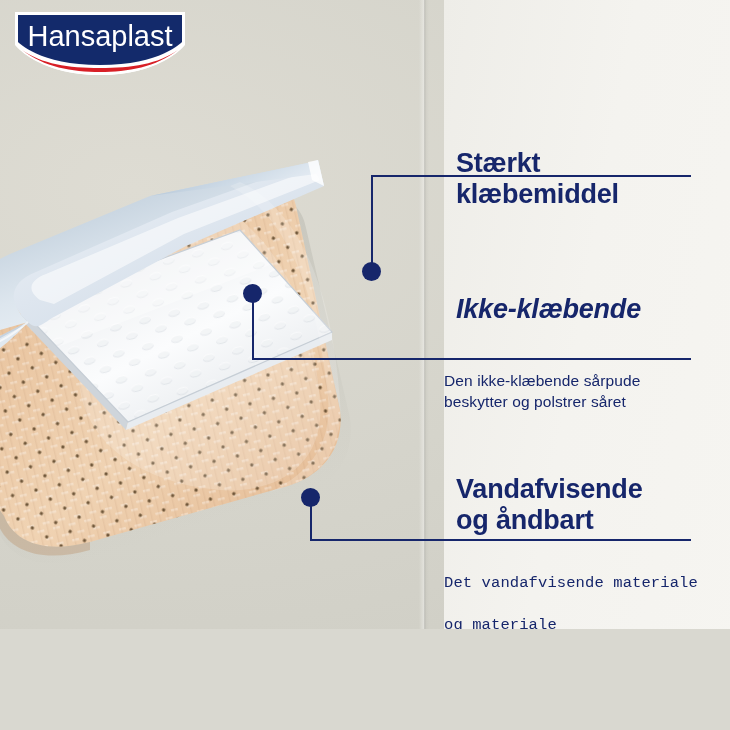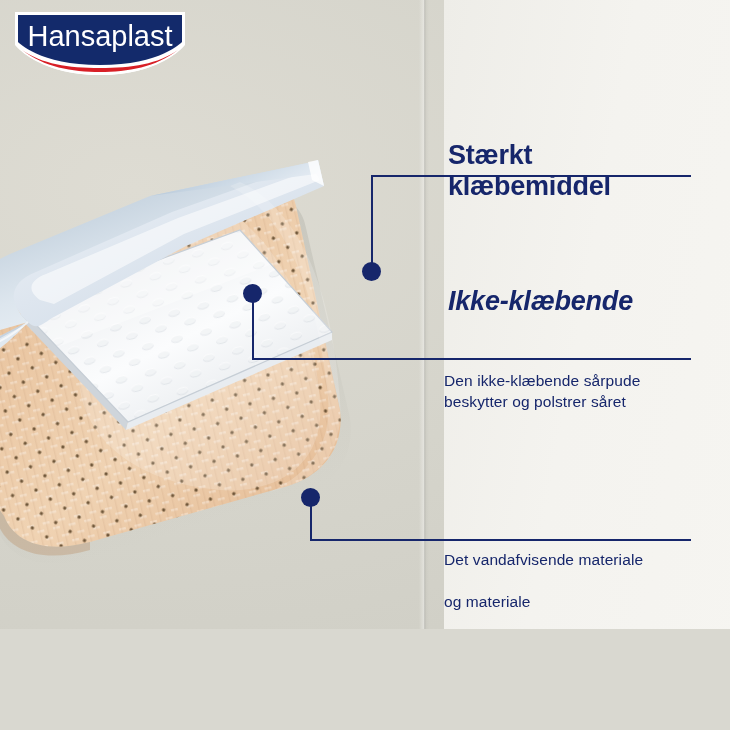--- a/index.html
+++ b/index.html
@@ -34,37 +34,37 @@
   .logo svg{display:block;width:176px;height:70px;}
 
   
   .product{position:absolute;left:-60px;top:150px;width:560px;height:420px;}
   .product svg{display:block;width:560px;height:420px;}
 
   
   .callout{position:absolute;}
   .c-title{
     color:#16266b;font-weight:bold;letter-spacing:-0.2px;
-    font-size:27px;line-height:31px;margin:4px;
+    font-size:27px;line-height:31px;margin:12px;
   }
   .c-rule{
     position:absolute;height:2px;background:#16266b;
   }
   .c-body{
     color:#16266b;font-size:15.5px;line-height:21px;margin:0;
     letter-spacing:.1px;
   }
 
   .callout-1{left:444px;top:136px;width:260px;}
   .callout-2{left:444px;top:282px;width:260px;font-style:italic;}
   .callout-3{left:444px;top:462px;width:260px;}
 
   .body-1{position:absolute;left:444px;top:190px;width:270px;}
   .body-2{position:absolute;left:444px;top:370px;width:270px;}
-  .body-3{position:absolute;left:444px;top:549px;width:270px;}
+  .body-3{position:absolute;left:444px;top:573px;width:270px;font-family:Liberation Mono, monospace;}
 
   
   .leader{position:absolute;background:#16266b;}
   .leader-dot{
     position:absolute;width:19px;height:19px;border-radius:50%;
     background:#16266b;
   }
   .rule1{left:371px;top:175px;width:320px;}
   .rule2{left:252px;top:358px;width:439px;}
   .rule3{left:310px;top:539px;width:381px;}
@@ -253,20 +253,26 @@
     <p class="c-body">
       <span>Den ikke-klæbende sårpude</span><br>
       <span>beskytter og polstrer såret</span>
     </p>
   </div>
 
   <div class="leader-dot dot3"></div>
   <div class="leader vline3"></div>
   <div class="c-rule rule3"></div>
 
+  <div class="callout callout-3">
+    <div class="c-title">
+      <span>Vandafvisende</span><br>
+      <span>og åndbart</span>
+    </div>
+  </div>
   <div class="body-3">
     <p class="c-body">
       <span>Det vandafvisende materiale</span><br>
       <br>
       <span>og materiale</span>
     </p>
   </div>
 
 </div>
 

